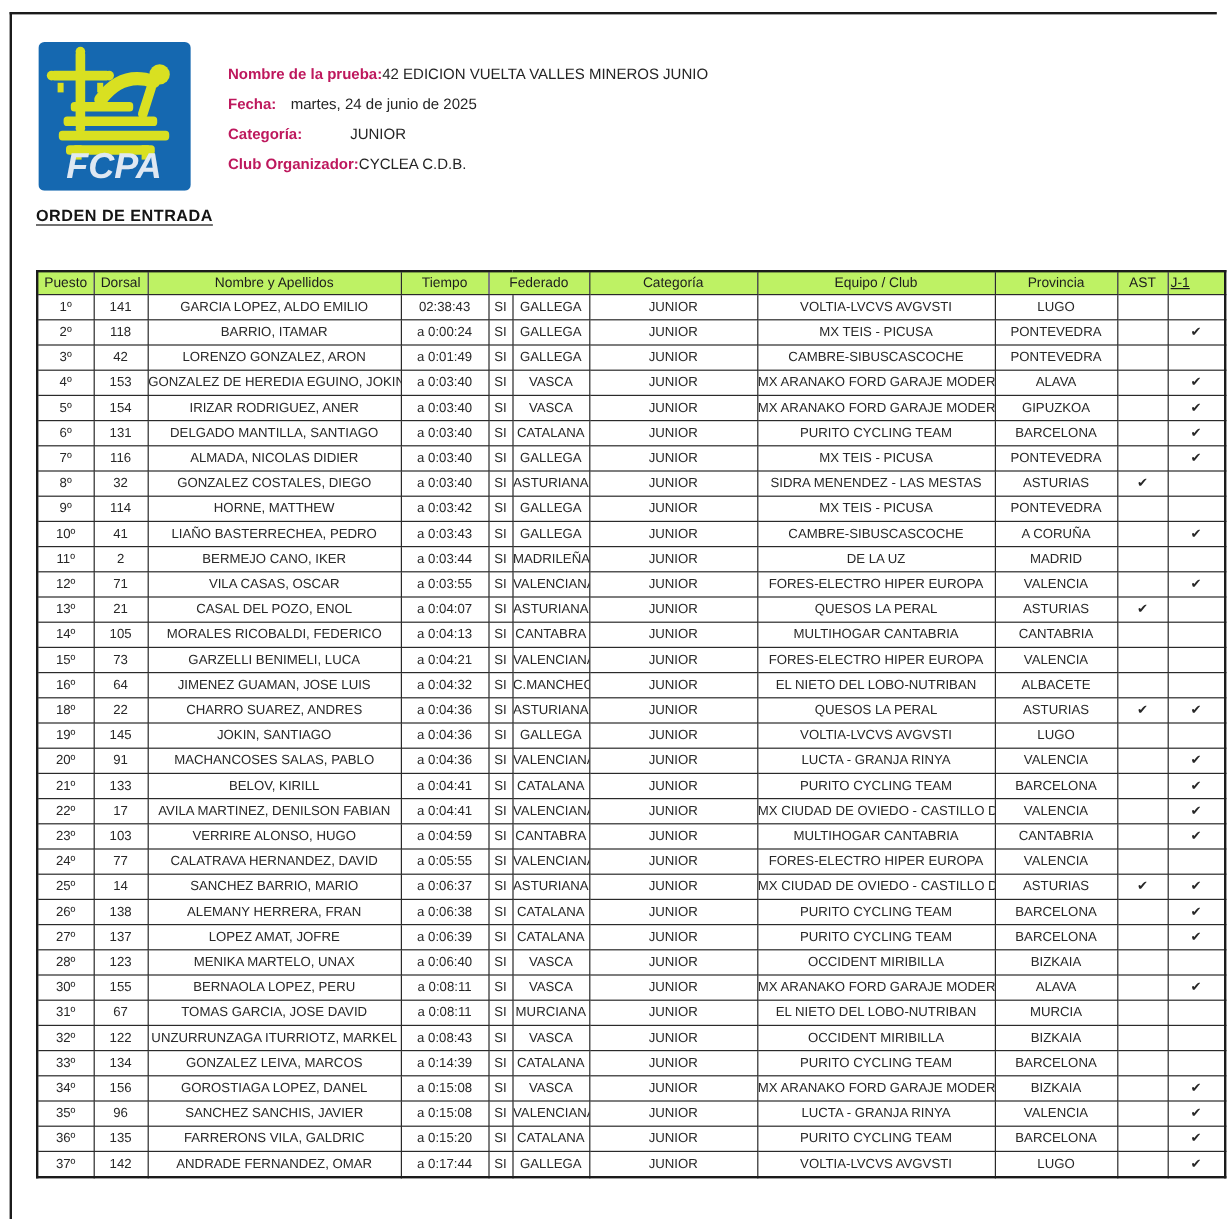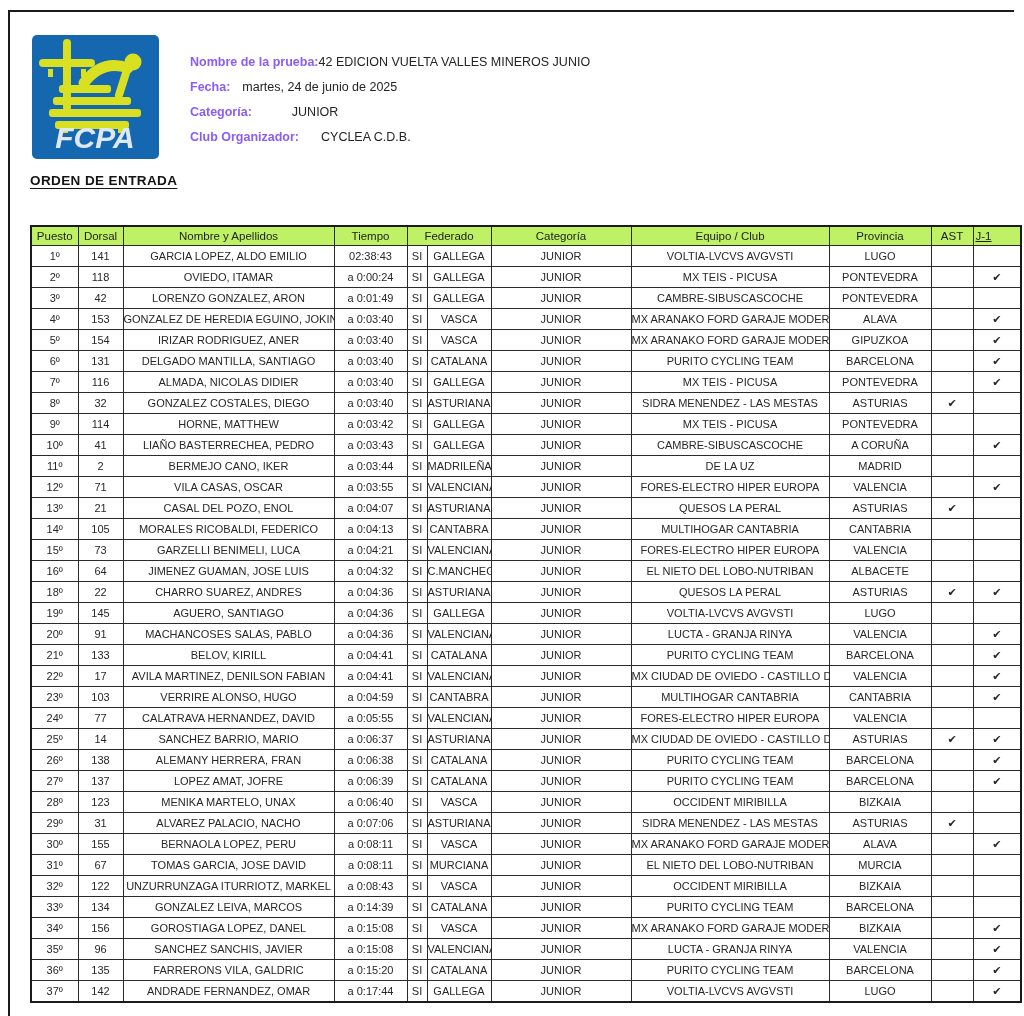--- a/index.html
+++ b/index.html
@@ -10,23 +10,23 @@
     -webkit-font-smoothing:antialiased;
   }
   .page-frame{
     position:absolute;left:8px;top:10px;width:1004px;height:1006px;
     border-left:2px solid #1b1b1b;border-top:2px solid #1b1b1b;
     pointer-events:none;
   }
   .logo{position:absolute;left:32px;top:35px;width:127px;height:160px;}
   .meta{position:absolute;left:190px;top:50px;}
   .meta .line{height:25px;line-height:25px;font-size:12.5px;white-space:nowrap;}
-  .meta .lbl{font-weight:bold;color:#8b5cf6;}
+  .meta .lbl{font-weight:bold;color:#be185d;}
   .meta .val{color:#242424;}
-  .g32{} .g12{margin-left:12px;margin-top:36px;} .g40{margin-left:40px;} .g22{margin-left:22px;}
+  .g32{} .g12{margin-left:12px;margin-top:36px;} .g40{margin-left:40px;} .g22{}
   .doc-title-wrap{position:absolute;left:30px;top:171px;width:990px;text-align:left;}
   .doc-title{
     font-size:13.5px;font-weight:bold;letter-spacing:.4px;color:#141414;
     text-decoration:underline;text-underline-offset:3px;
   }
   .table-wrap{position:absolute;left:30px;top:225px;width:992px;}
   table.results{
     border-collapse:collapse;table-layout:fixed;width:990px;
     border:2px solid #1b1b1b;
   }
@@ -142,21 +142,21 @@
     <td data-col="federacion">GALLEGA</td>
     <td data-col="categoria">JUNIOR</td>
     <td data-col="equipo">VOLTIA-LVCVS AVGVSTI</td>
     <td data-col="provincia">LUGO</td>
     <td data-col="ast"></td>
     <td data-col="j1"></td>
   </tr>
         <tr>
     <td data-col="puesto">2º</td>
     <td data-col="dorsal">118</td>
-    <td data-col="nombre">OVIEDO, ITAMAR</td>
+    <td data-col="nombre">BARRIO, ITAMAR</td>
     <td data-col="tiempo">a 0:00:24</td>
     <td data-col="si">SI</td>
     <td data-col="federacion">GALLEGA</td>
     <td data-col="categoria">JUNIOR</td>
     <td data-col="equipo">MX TEIS - PICUSA</td>
     <td data-col="provincia">PONTEVEDRA</td>
     <td data-col="ast"></td>
     <td data-col="j1">✔</td>
   </tr>
         <tr>
@@ -350,21 +350,21 @@
     <td data-col="federacion">ASTURIANA</td>
     <td data-col="categoria">JUNIOR</td>
     <td data-col="equipo">QUESOS LA PERAL</td>
     <td data-col="provincia">ASTURIAS</td>
     <td data-col="ast">✔</td>
     <td data-col="j1">✔</td>
   </tr>
         <tr>
     <td data-col="puesto">19º</td>
     <td data-col="dorsal">145</td>
-    <td data-col="nombre">AGUERO, SANTIAGO</td>
+    <td data-col="nombre">JOKIN, SANTIAGO</td>
     <td data-col="tiempo">a 0:04:36</td>
     <td data-col="si">SI</td>
     <td data-col="federacion">GALLEGA</td>
     <td data-col="categoria">JUNIOR</td>
     <td data-col="equipo">VOLTIA-LVCVS AVGVSTI</td>
     <td data-col="provincia">LUGO</td>
     <td data-col="ast"></td>
     <td data-col="j1"></td>
   </tr>
         <tr>
@@ -478,33 +478,20 @@
     <td data-col="tiempo">a 0:06:40</td>
     <td data-col="si">SI</td>
     <td data-col="federacion">VASCA</td>
     <td data-col="categoria">JUNIOR</td>
     <td data-col="equipo">OCCIDENT MIRIBILLA</td>
     <td data-col="provincia">BIZKAIA</td>
     <td data-col="ast"></td>
     <td data-col="j1"></td>
   </tr>
         <tr>
-    <td data-col="puesto">29º</td>
-    <td data-col="dorsal">31</td>
-    <td data-col="nombre">ALVAREZ PALACIO, NACHO</td>
-    <td data-col="tiempo">a 0:07:06</td>
-    <td data-col="si">SI</td>
-    <td data-col="federacion">ASTURIANA</td>
-    <td data-col="categoria">JUNIOR</td>
-    <td data-col="equipo">SIDRA MENENDEZ - LAS MESTAS</td>
-    <td data-col="provincia">ASTURIAS</td>
-    <td data-col="ast">✔</td>
-    <td data-col="j1"></td>
-  </tr>
-        <tr>
     <td data-col="puesto">30º</td>
     <td data-col="dorsal">155</td>
     <td data-col="nombre">BERNAOLA LOPEZ, PERU</td>
     <td data-col="tiempo">a 0:08:11</td>
     <td data-col="si">SI</td>
     <td data-col="federacion">VASCA</td>
     <td data-col="categoria">JUNIOR</td>
     <td data-col="equipo">MX ARANAKO FORD GARAJE MODERN</td>
     <td data-col="provincia">ALAVA</td>
     <td data-col="ast"></td>

